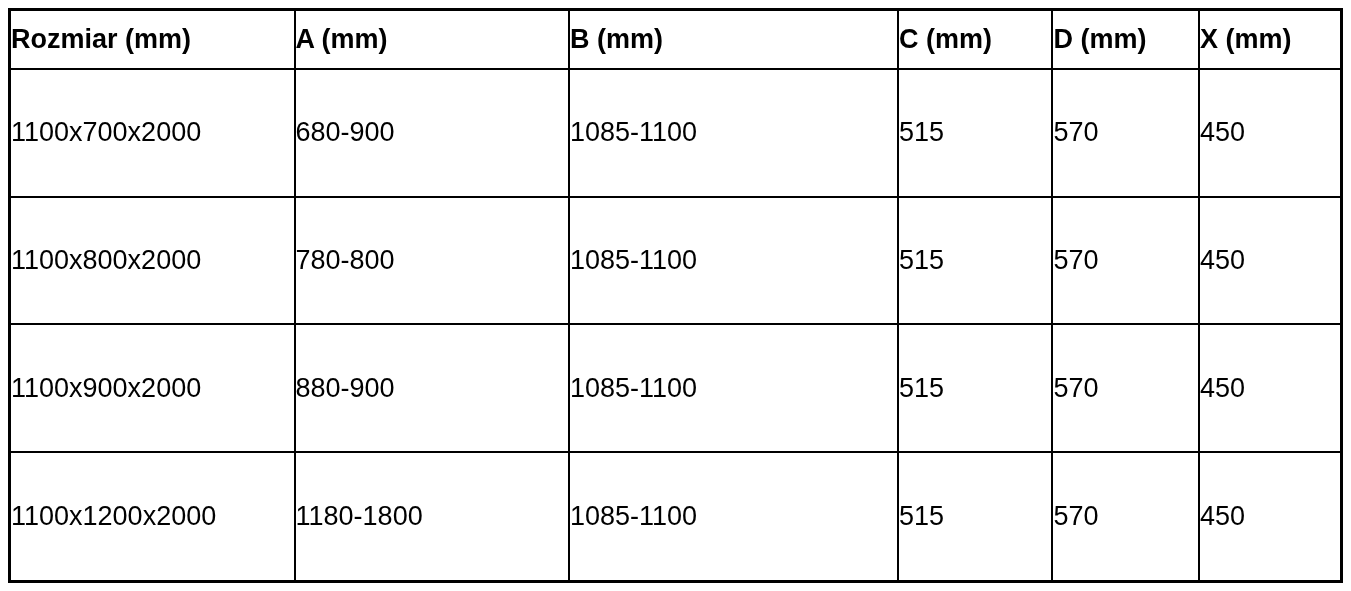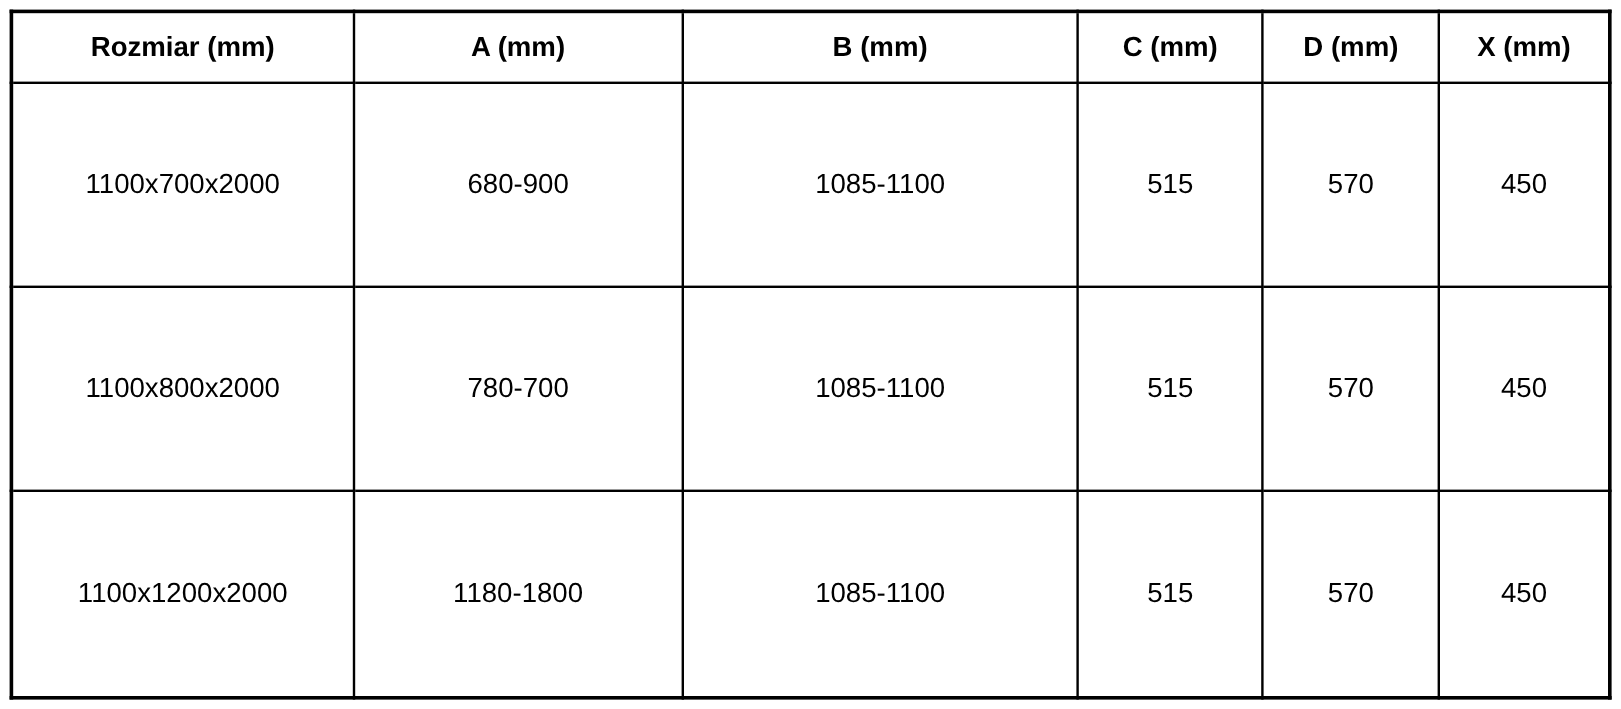--- a/index.html
+++ b/index.html
@@ -21,24 +21,24 @@
     width: 1335px;
     height: 575px;
     border-collapse: collapse;
     table-layout: fixed;
     border: 3px solid #000000;
     background: #ffffff;
   }
   table.size-table th,
   table.size-table td {
     border: 2px solid #000000;
-    text-align: center;
+    text-align: left;
     vertical-align: middle;
     padding: 0;
-    font-size: 23px;
+    font-size: 27px;
     overflow: hidden;
     white-space: nowrap;
   }
   table.size-table thead th {
     font-weight: bold;
     height: 57px;
   }
   table.size-table tbody td {
     font-weight: normal;
   }
@@ -75,21 +75,29 @@
     <tr>
       <td>1100x700x2000</td>
       <td>680-900</td>
       <td>1085-1100</td>
       <td>515</td>
       <td>570</td>
       <td>450</td>
     </tr>
     <tr>
       <td>1100x800x2000</td>
-      <td>780-700</td>
+      <td>780-800</td>
+      <td>1085-1100</td>
+      <td>515</td>
+      <td>570</td>
+      <td>450</td>
+    </tr>
+    <tr>
+      <td>1100x900x2000</td>
+      <td>880-900</td>
       <td>1085-1100</td>
       <td>515</td>
       <td>570</td>
       <td>450</td>
     </tr>
     <tr>
       <td>1100x1200x2000</td>
       <td>1180-1800</td>
       <td>1085-1100</td>
       <td>515</td>

